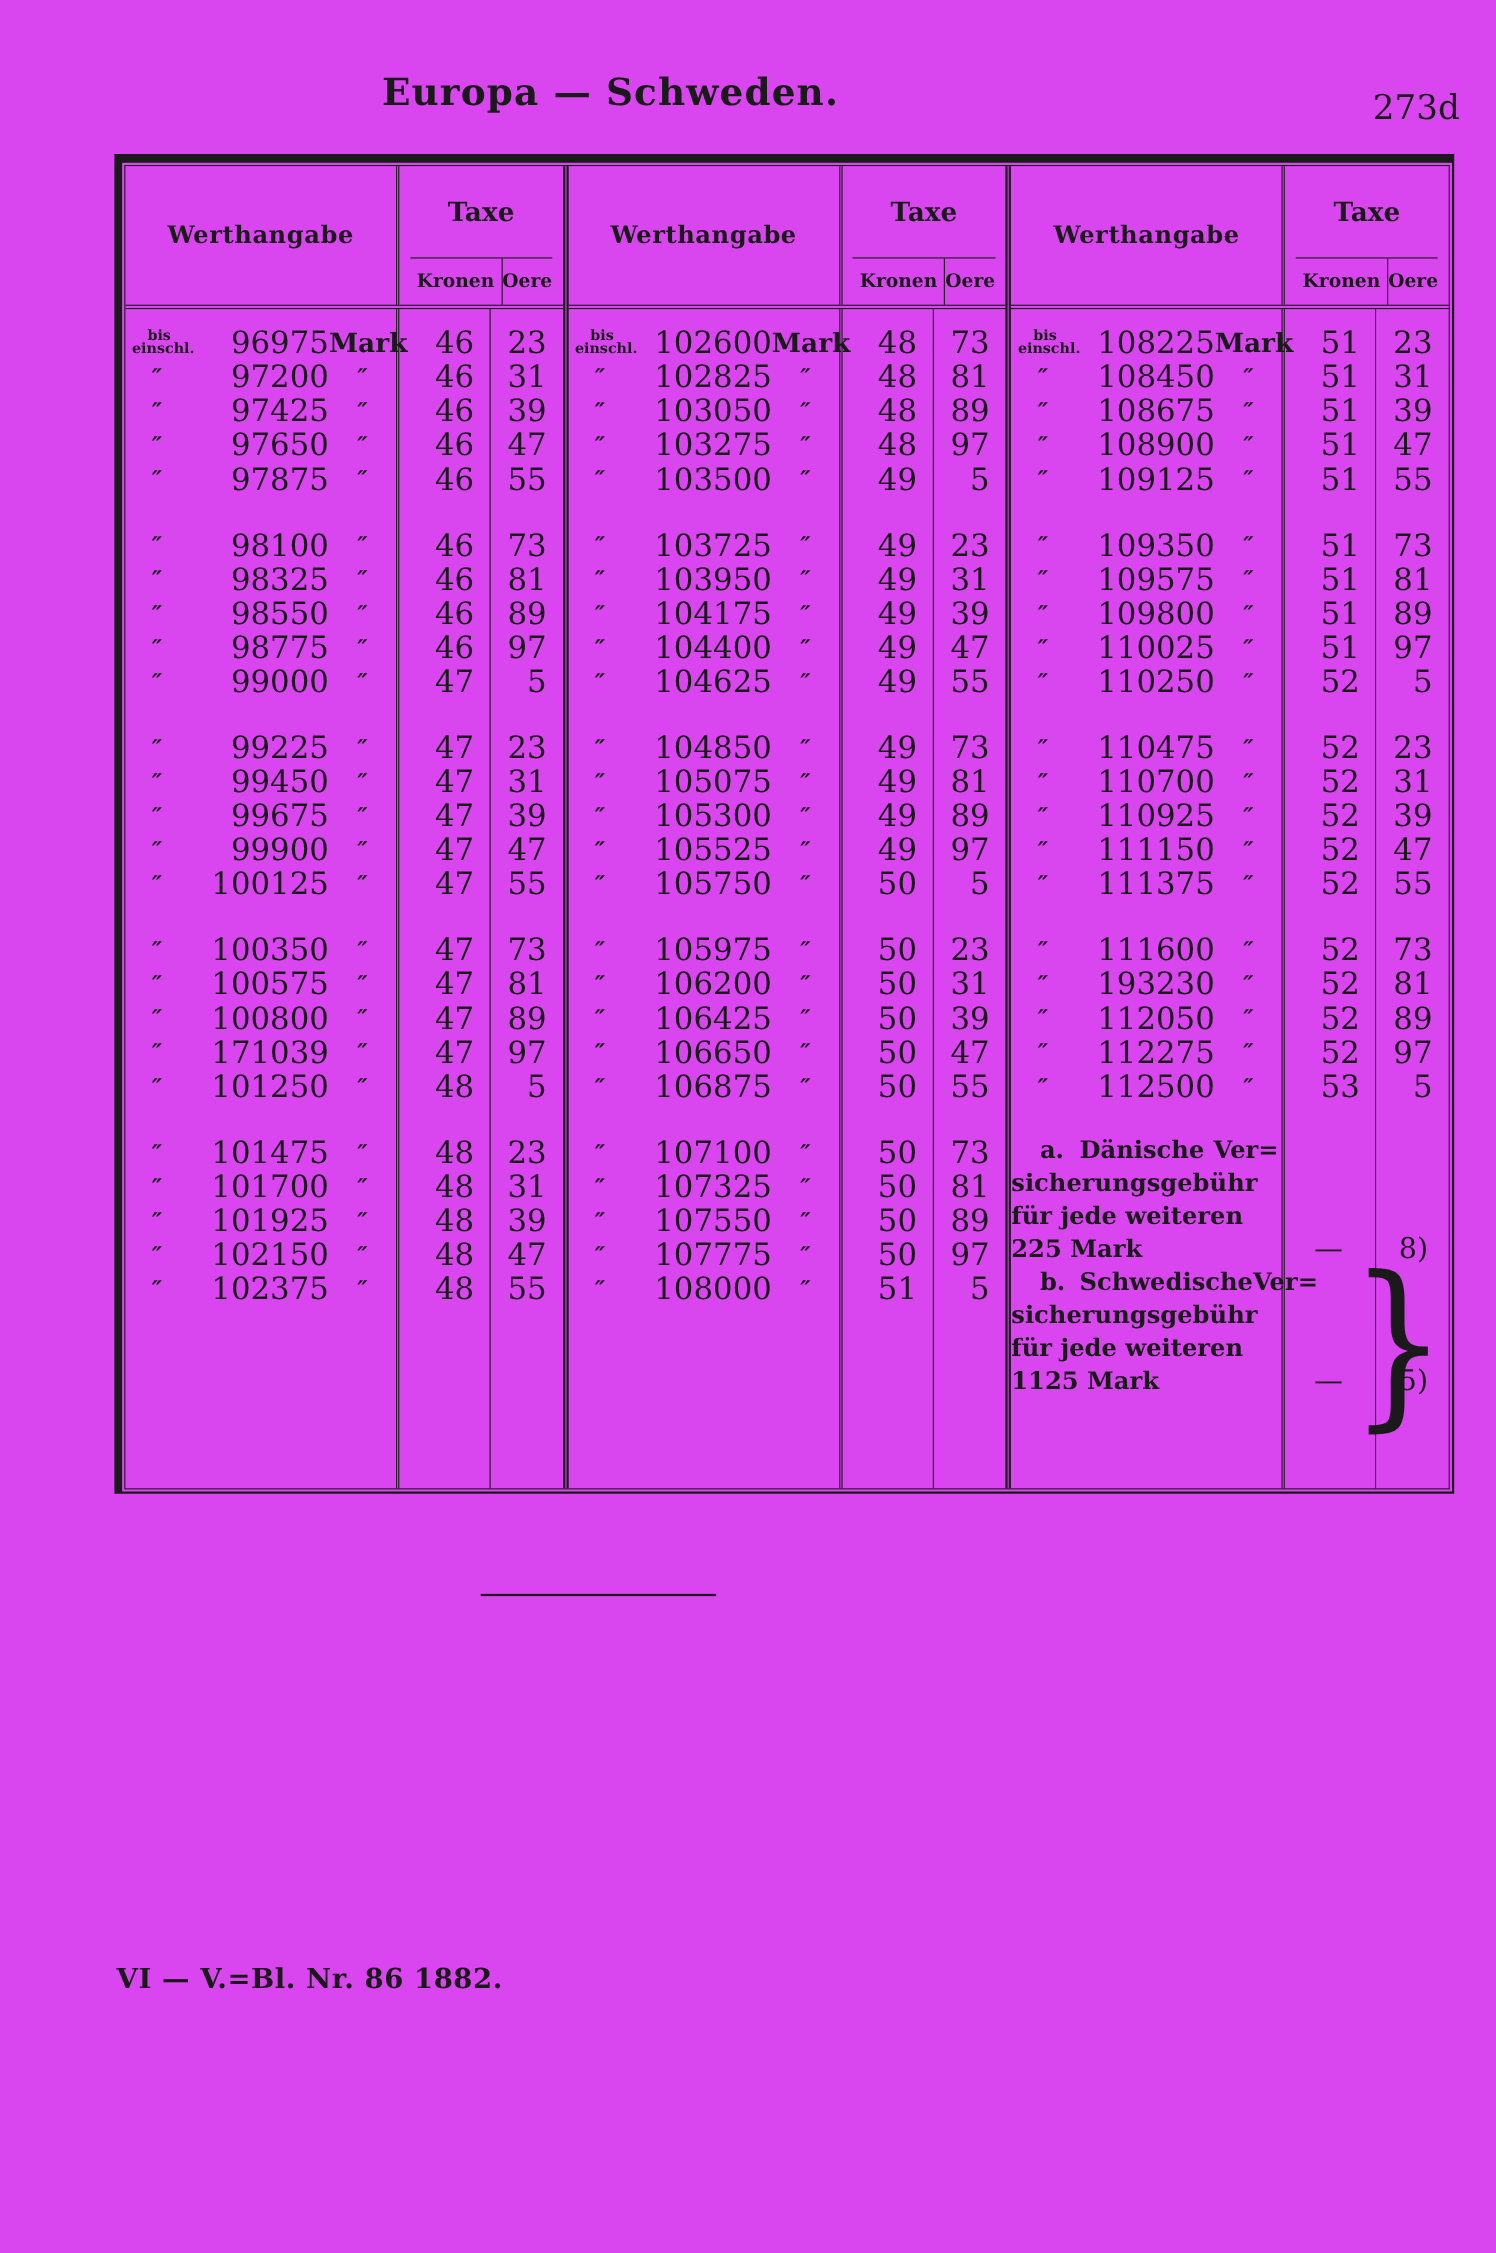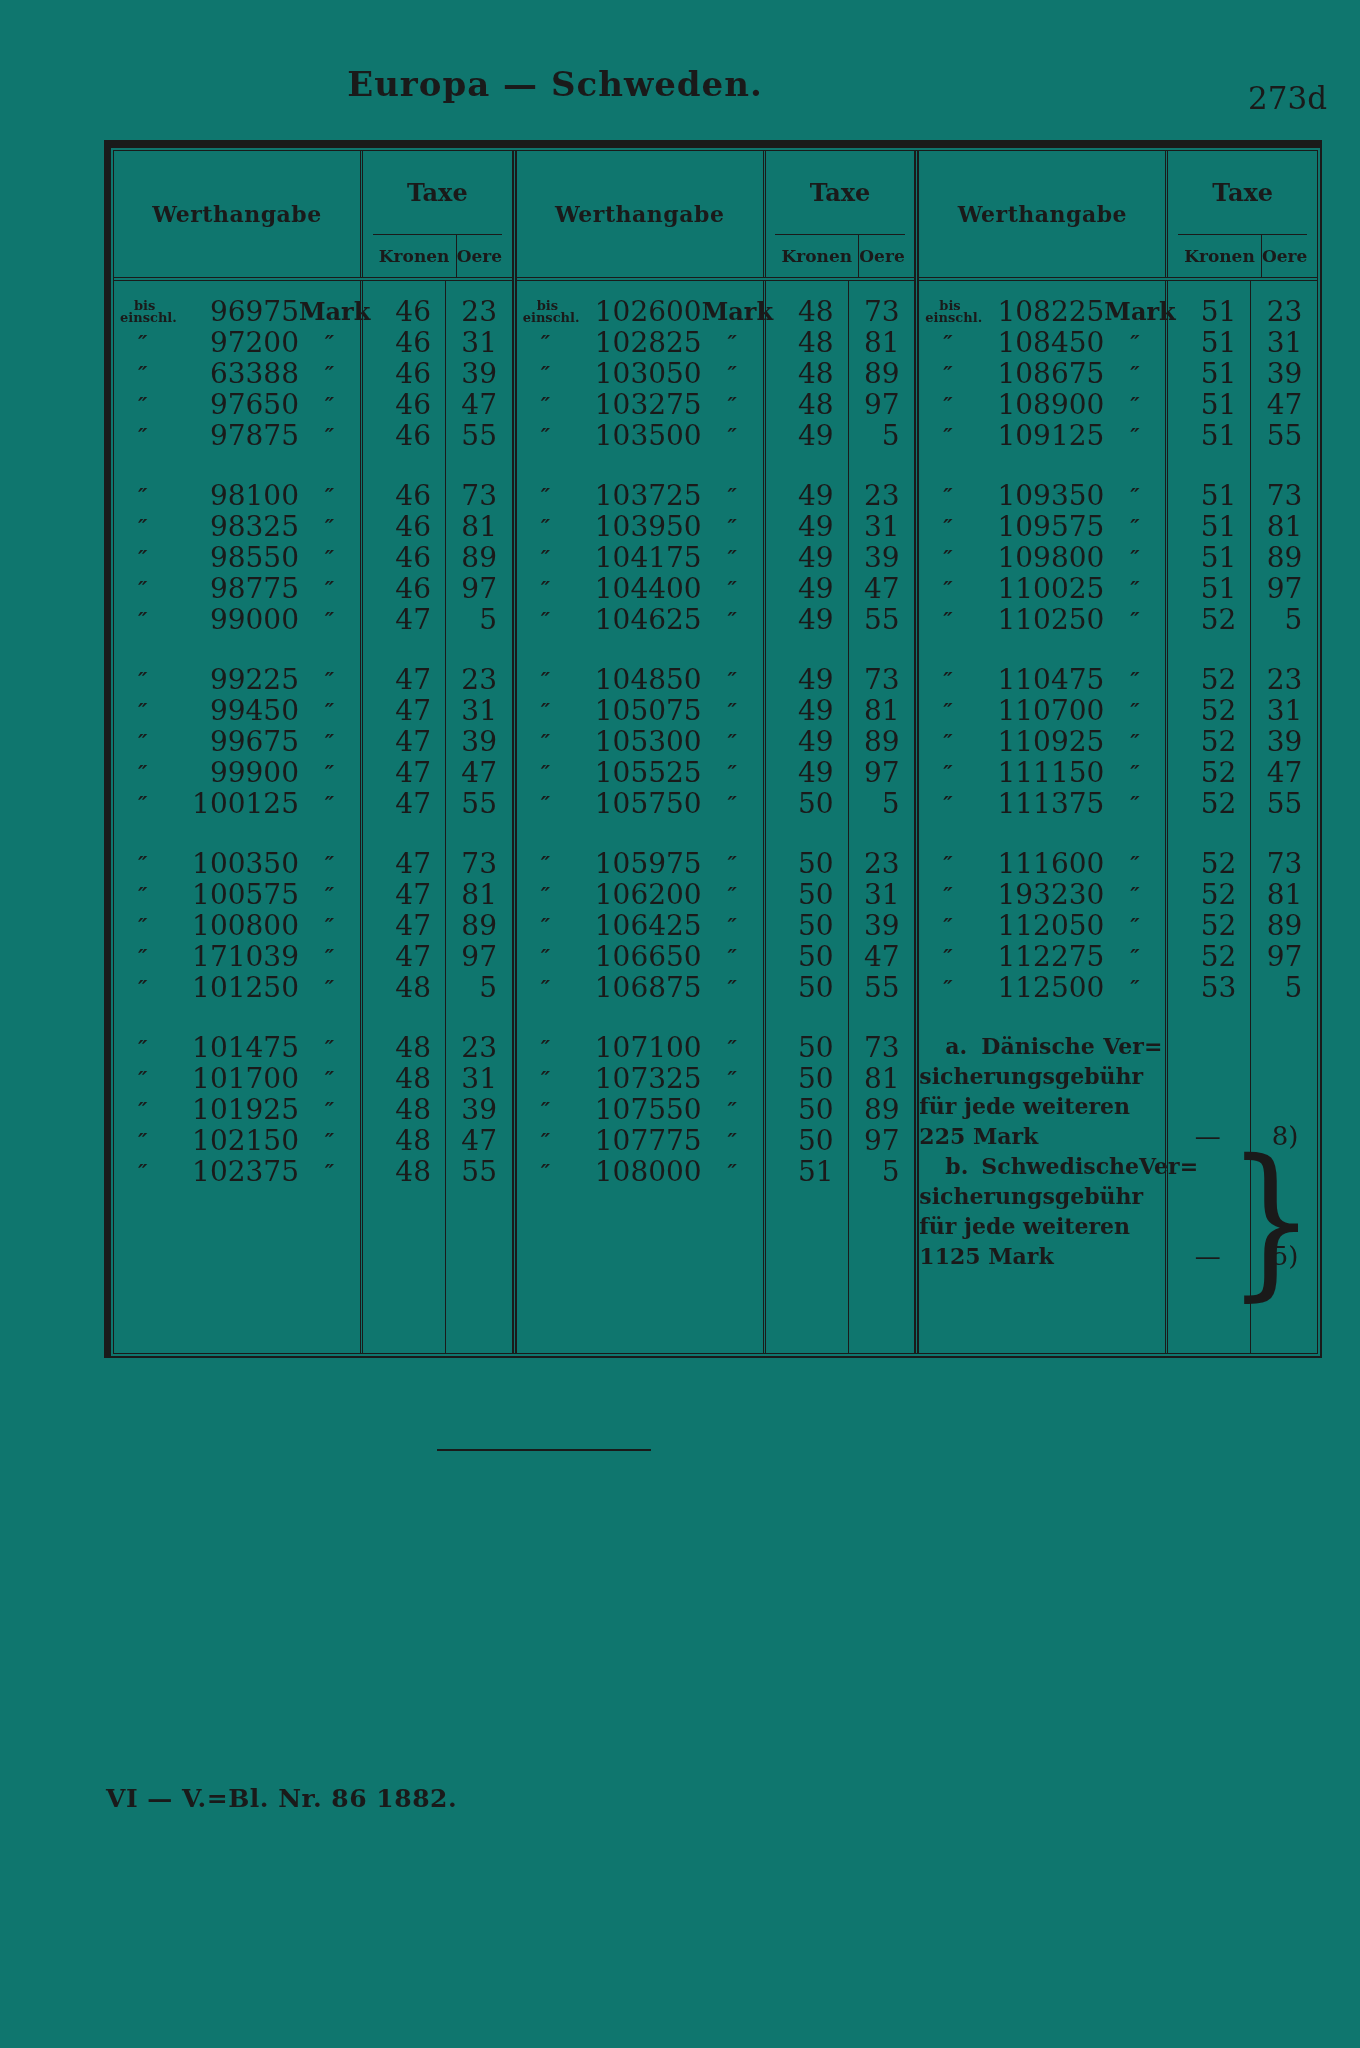--- a/index.html
+++ b/index.html
@@ -1,16 +1,16 @@
 <!DOCTYPE html>
 <html><head>
 <meta charset="utf-8">
 <style>
   html,body { margin:0; padding:0; background:#e8e8e6; }
-  .page { position:relative; width:1360px; height:2048px; background:#0f766e;
+  .page { position:relative; width:1360px; height:2048px; background:#d946ef;
           font-family:"DejaVu Serif", serif; color:#1a1a1a; overflow:hidden; }
 
   .title { position:absolute; top:64px; left:195px; width:720px; text-align:center;
            font-size:34px; font-weight:bold; letter-spacing:1px; }
   .pagenum { position:absolute; top:80px; left:1248px; font-size:31px; font-weight:normal; }
 
   .table-frame { position:absolute; left:104px; top:140px; width:1218px; height:1218px;
                  box-sizing:border-box; border:solid #1a1a1a; border-width:8px 2px 2px 7px; }
   .table-inner { position:absolute; top:2px; left:2px; right:2px; bottom:2px;
                  border:1px solid #1a1a1a; display:flex; }
@@ -108,21 +108,21 @@
               <div class="c-unit">
                 <div class="ditto">″</div>
               </div>
               <div class="c-kr">46</div>
               <div class="c-oe">31</div>
             </div>
             <div class="row">
               <div class="c-pfx">
                 <div class="ditto">″</div>
               </div>
-              <div class="c-val">63388</div>
+              <div class="c-val">97425</div>
               <div class="c-unit">
                 <div class="ditto">″</div>
               </div>
               <div class="c-kr">46</div>
               <div class="c-oe">39</div>
             </div>
             <div class="row">
               <div class="c-pfx">
                 <div class="ditto">″</div>
               </div>

